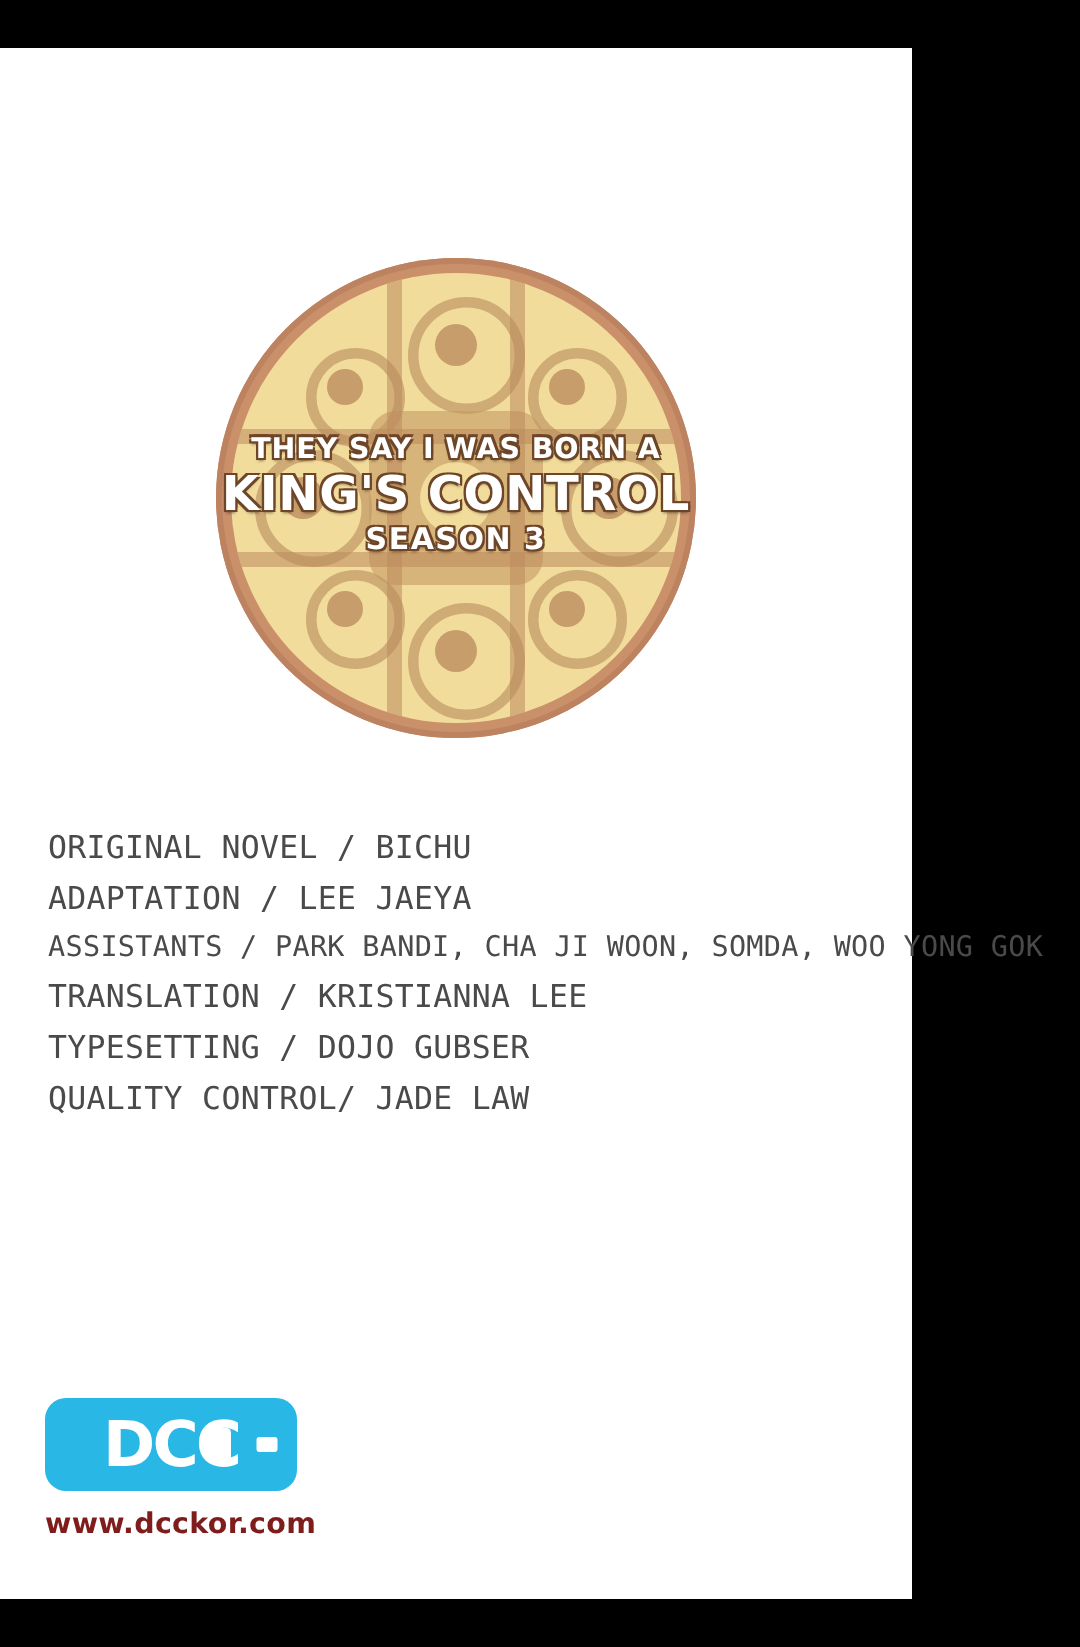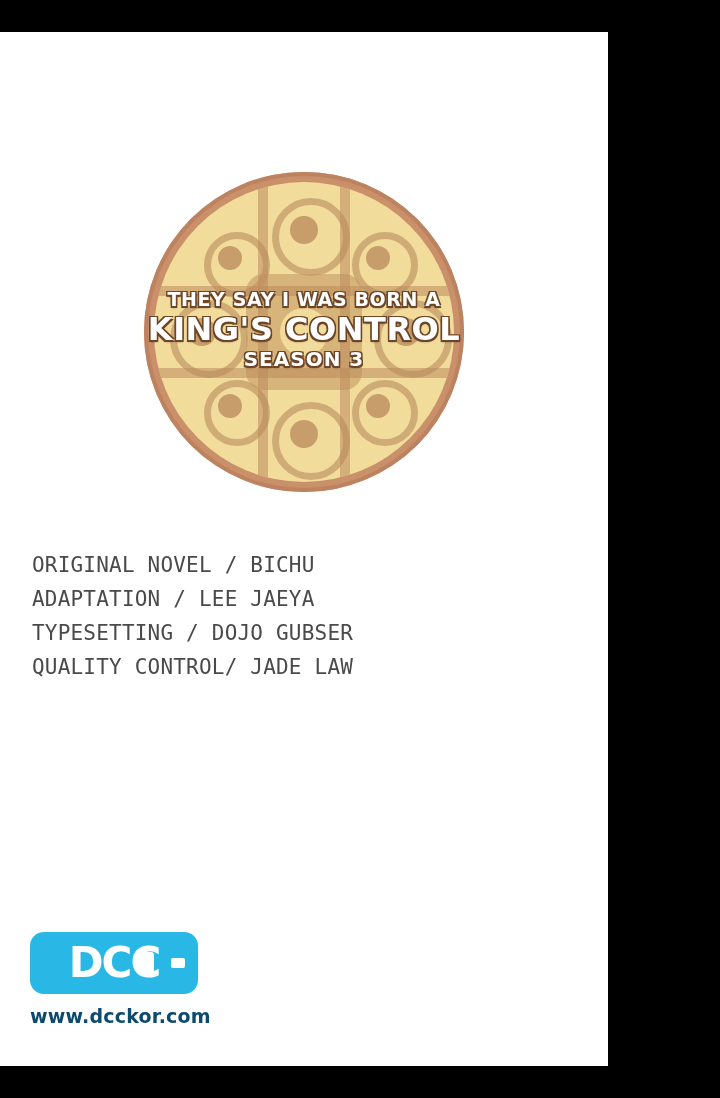--- a/index.html
+++ b/index.html
@@ -168,21 +168,21 @@
   }
   .logo-cut-b {
     width: 14px;
     height: 10px;
     right: 13px;
     top: 26px;
     border-radius: 2px;
   }
   .logo-url {
     margin-top: 11px;
-    color: #0c4a6e;
+    color: #7f1d1d;
     font-family: "DejaVu Sans", sans-serif;
     font-weight: bold;
     font-size: 19px;
     letter-spacing: 0.2px;
   }
 </style>
 </head>
 <body>
 
 <div class="page">
@@ -222,20 +222,22 @@
       <div class="emblem-title">
         <div class="t-line1">THEY SAY I WAS BORN A</div>
         <div class="t-line2">KING'S CONTROL</div>
         <div class="t-line3">SEASON 3</div>
       </div>
     </div>
 
     <div class="credits">
       <div class="credit-line">ORIGINAL NOVEL / BICHU</div>
       <div class="credit-line">ADAPTATION /  LEE JAEYA</div>
+      <div class="credit-line small">ASSISTANTS / PARK BANDI, CHA JI WOON, SOMDA, WOO YONG GOK</div>
+      <div class="credit-line">TRANSLATION / KRISTIANNA LEE</div>
       <div class="credit-line">TYPESETTING / DOJO GUBSER</div>
       <div class="credit-line">QUALITY CONTROL/ JADE LAW</div>
     </div>
 
     <div class="logo-block">
       <div class="logo-mark">
         <div class="logo-text">DCC</div>
         <div class="logo-cut-a"></div>
         <div class="logo-cut-b"></div>
       </div>

